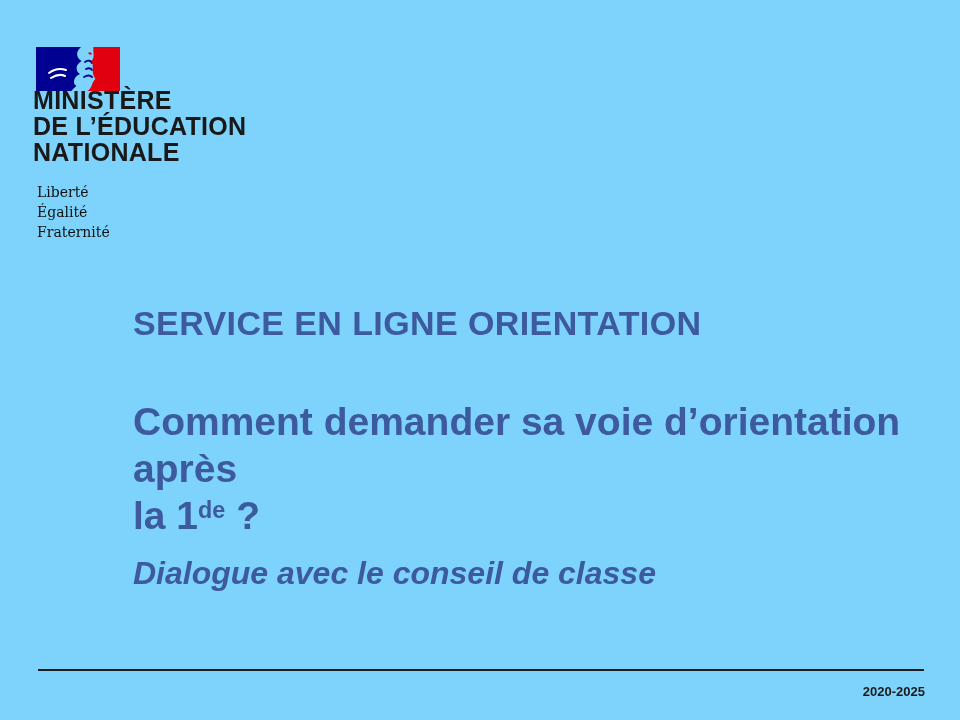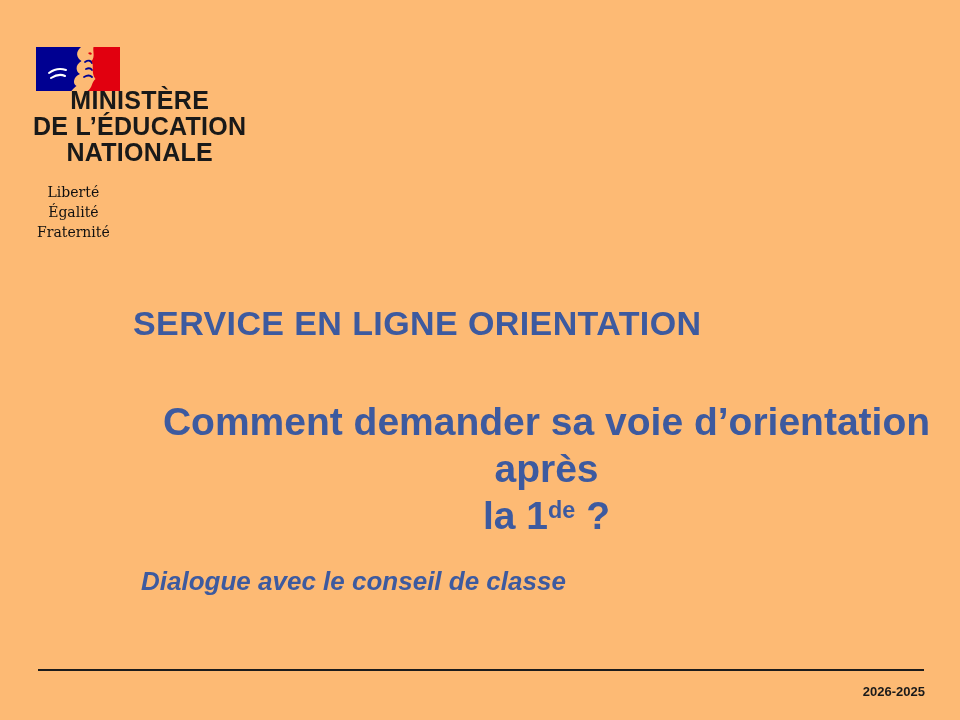--- a/index.html
+++ b/index.html
@@ -6,23 +6,22 @@
   * { box-sizing:border-box; }
   html,body { margin:0; padding:0; }
   body {
     font-family:"Liberation Sans", sans-serif;
     background:#888;
   }
   .slide {
     position:relative;
     width:960px; height:720px;
     margin:0 auto;
-    background:#fdba74;
+    background:#7dd3fc;
     overflow:hidden;
-    text-align:center;
   }
 
   
   .flag {
     position:absolute; left:36px; top:47px;
     width:84px; height:44px;
   }
   .ministry {
     position:absolute; left:33px; top:87px;
     font-size:25px; font-weight:700;
@@ -52,22 +51,22 @@
     color:var(--accent);
     white-space:pre-wrap;
   }
   .subtitle .sup {
     font-size:60%;
     vertical-align:baseline;
     position:relative; top:-0.45em;
   }
   .tagline {
     position:absolute; left:133px; top:553px;
-    margin:8px;
-    font-size:26px; font-weight:700; font-style:italic;
+    margin:0;
+    font-size:32px; font-weight:700; font-style:italic;
     line-height:40px;
     color:var(--accent);
   }
 
   
   .rule {
     position:absolute; left:38px; top:669px;
     width:886px; height:2px;
     background:#1c1c1c;
   }
@@ -110,15 +109,15 @@
     </div>
   </div>
 
   <h1 class="title">SERVICE EN LIGNE ORIENTATION</h1>
 
   <p class="subtitle"><span>Comment demander sa voie d’orientation après</span><br><span>la 1</span><span class="sup">de</span><span> ?</span></p>
 
   <p class="tagline">Dialogue avec le conseil de classe</p>
 
   <div class="rule"></div>
-  <div class="year">2026-2025</div>
+  <div class="year">2020-2025</div>
 
 </div>
 
 </body></html>

